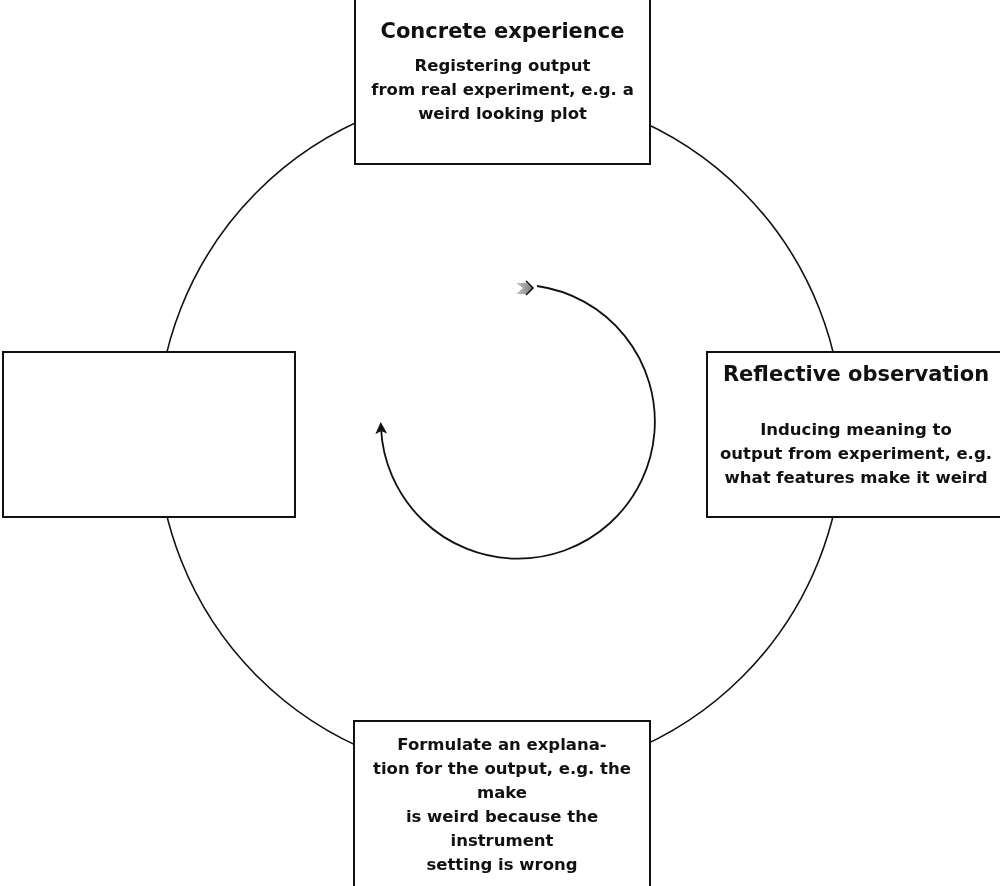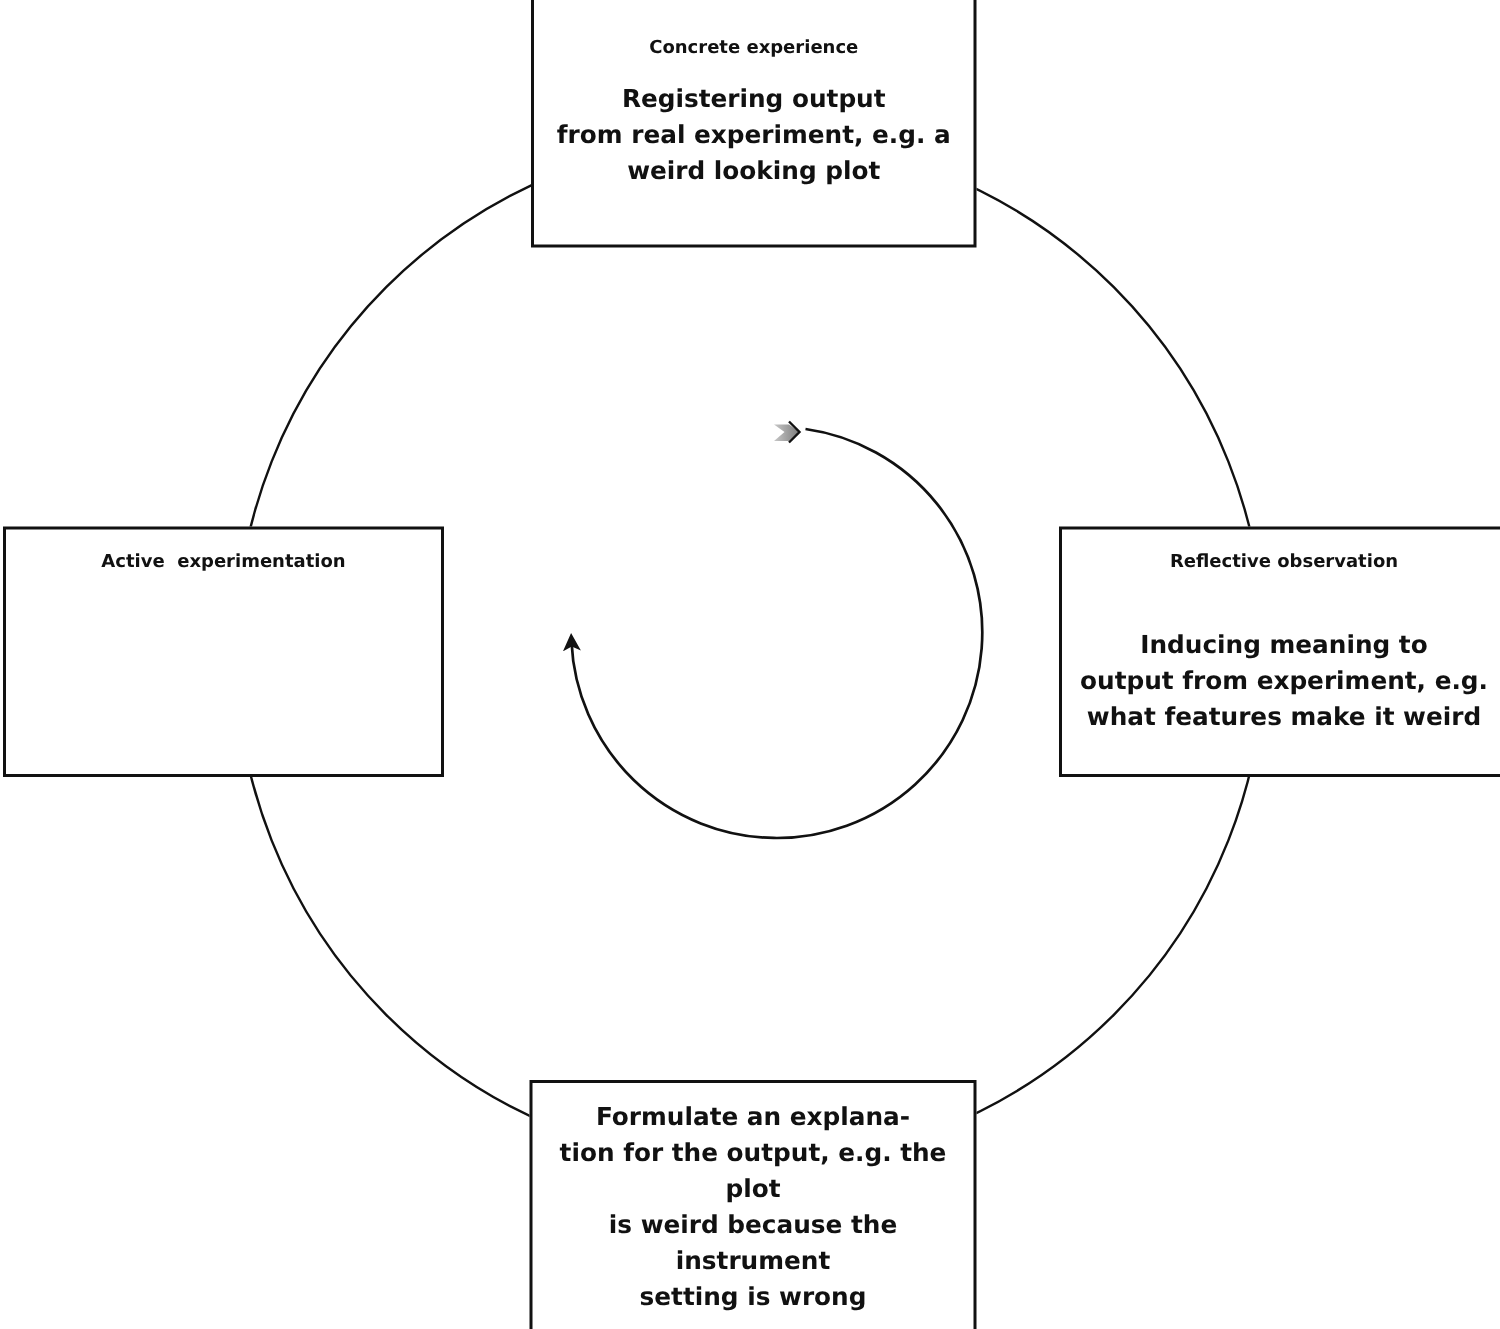--- a/index.html
+++ b/index.html
@@ -1,21 +1,21 @@
 <!DOCTYPE html>
 <html><head>
 <meta charset="utf-8">
 <style>
   html, body { margin:0; padding:0; background:#ffffff; }
   body { width:1000px; height:886px; position:relative; overflow:hidden;
          font-family:"DejaVu Sans", sans-serif; color:#111; }
   svg.bg { position:absolute; left:0; top:0; }
   .box { position:absolute; box-sizing:border-box; border:2px solid #111; background:#fff;
          text-align:center; }
-  .box .title { font-weight:bold; font-size:12px; line-height:22px; }
+  .box .title { font-weight:bold; font-size:21px; line-height:22px; }
   .box .body { font-size:16.5px; line-height:24px; }
   #box-top { left:354px; top:-2px; width:297px; height:167px; padding-top:20px; }
   #box-top .body { margin-top:12px; }
   #box-left { left:2px; top:351px; width:294px; height:167px; padding-top:10px; }
   #box-left .body { margin-top:9px; }
   #box-right { left:706px; top:351px; width:300px; height:167px; padding-top:10px; }
   #box-right .body { margin-top:33px; }
   #box-bottom { left:353px; top:720px; width:298px; height:170px; padding-top:6px; }
   #box-bottom .body { margin-top:5px; }
   .lines { white-space:pre-line;font-weight:bold; }
@@ -50,20 +50,19 @@
 
 <div class="box" id="box-right">
   <div class="title lines">Reflective observation</div>
   <div class="body lines">Inducing meaning to
 output from experiment, e.g.
 what features make it weird</div>
 </div>
 
 <div class="box" id="box-bottom">
   <div class="body lines">Formulate an explana-
-tion for the output, e.g. the plot
+tion for the output, e.g. the make
 is weird because the instrument
 setting is wrong</div>
 </div>
 
 <div class="box" id="box-left">
-  <div class="title lines" style="white-space:pre;">Active  experimentation</div>
 </div>
 
 </body></html>

